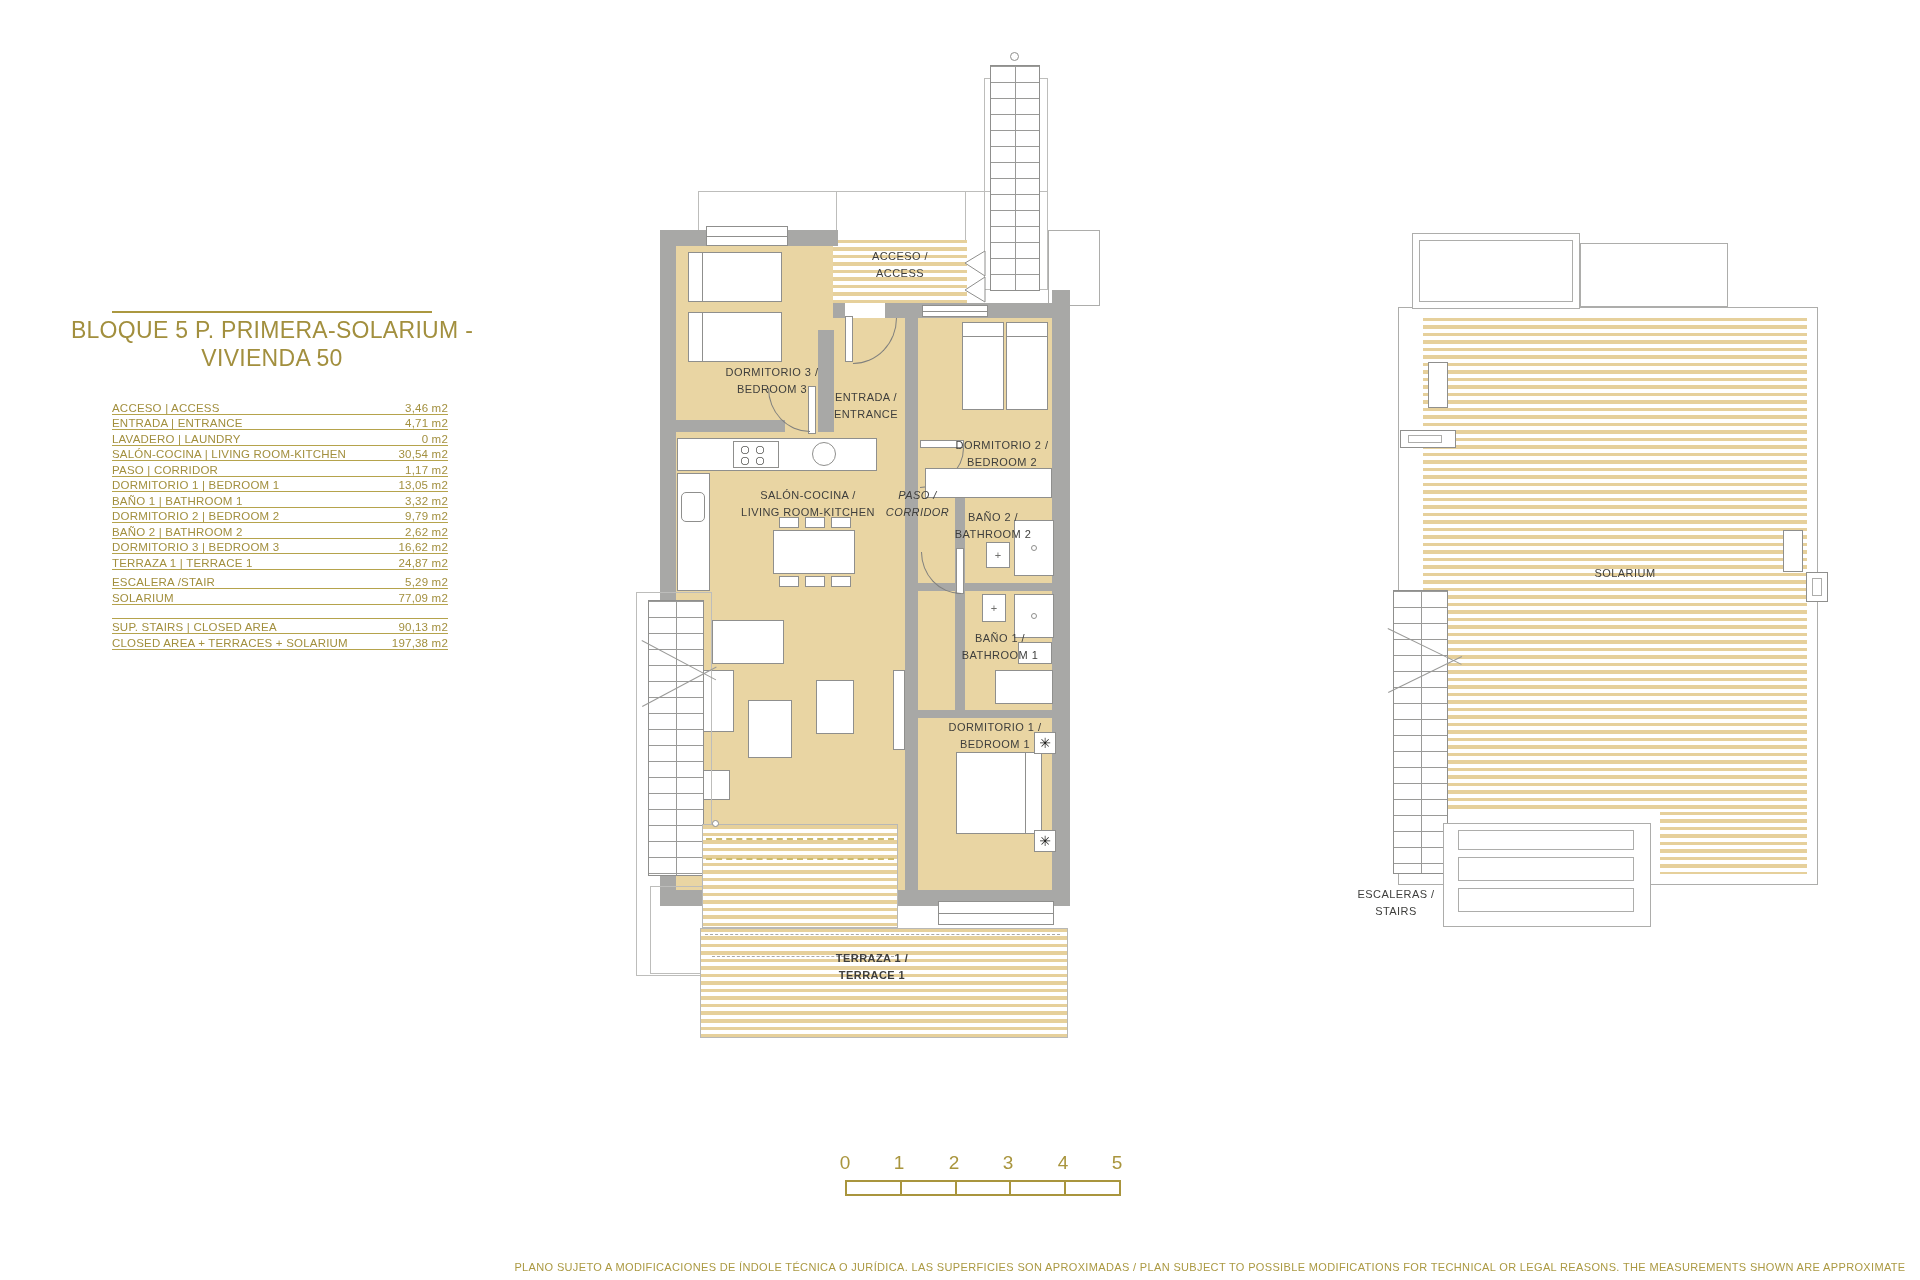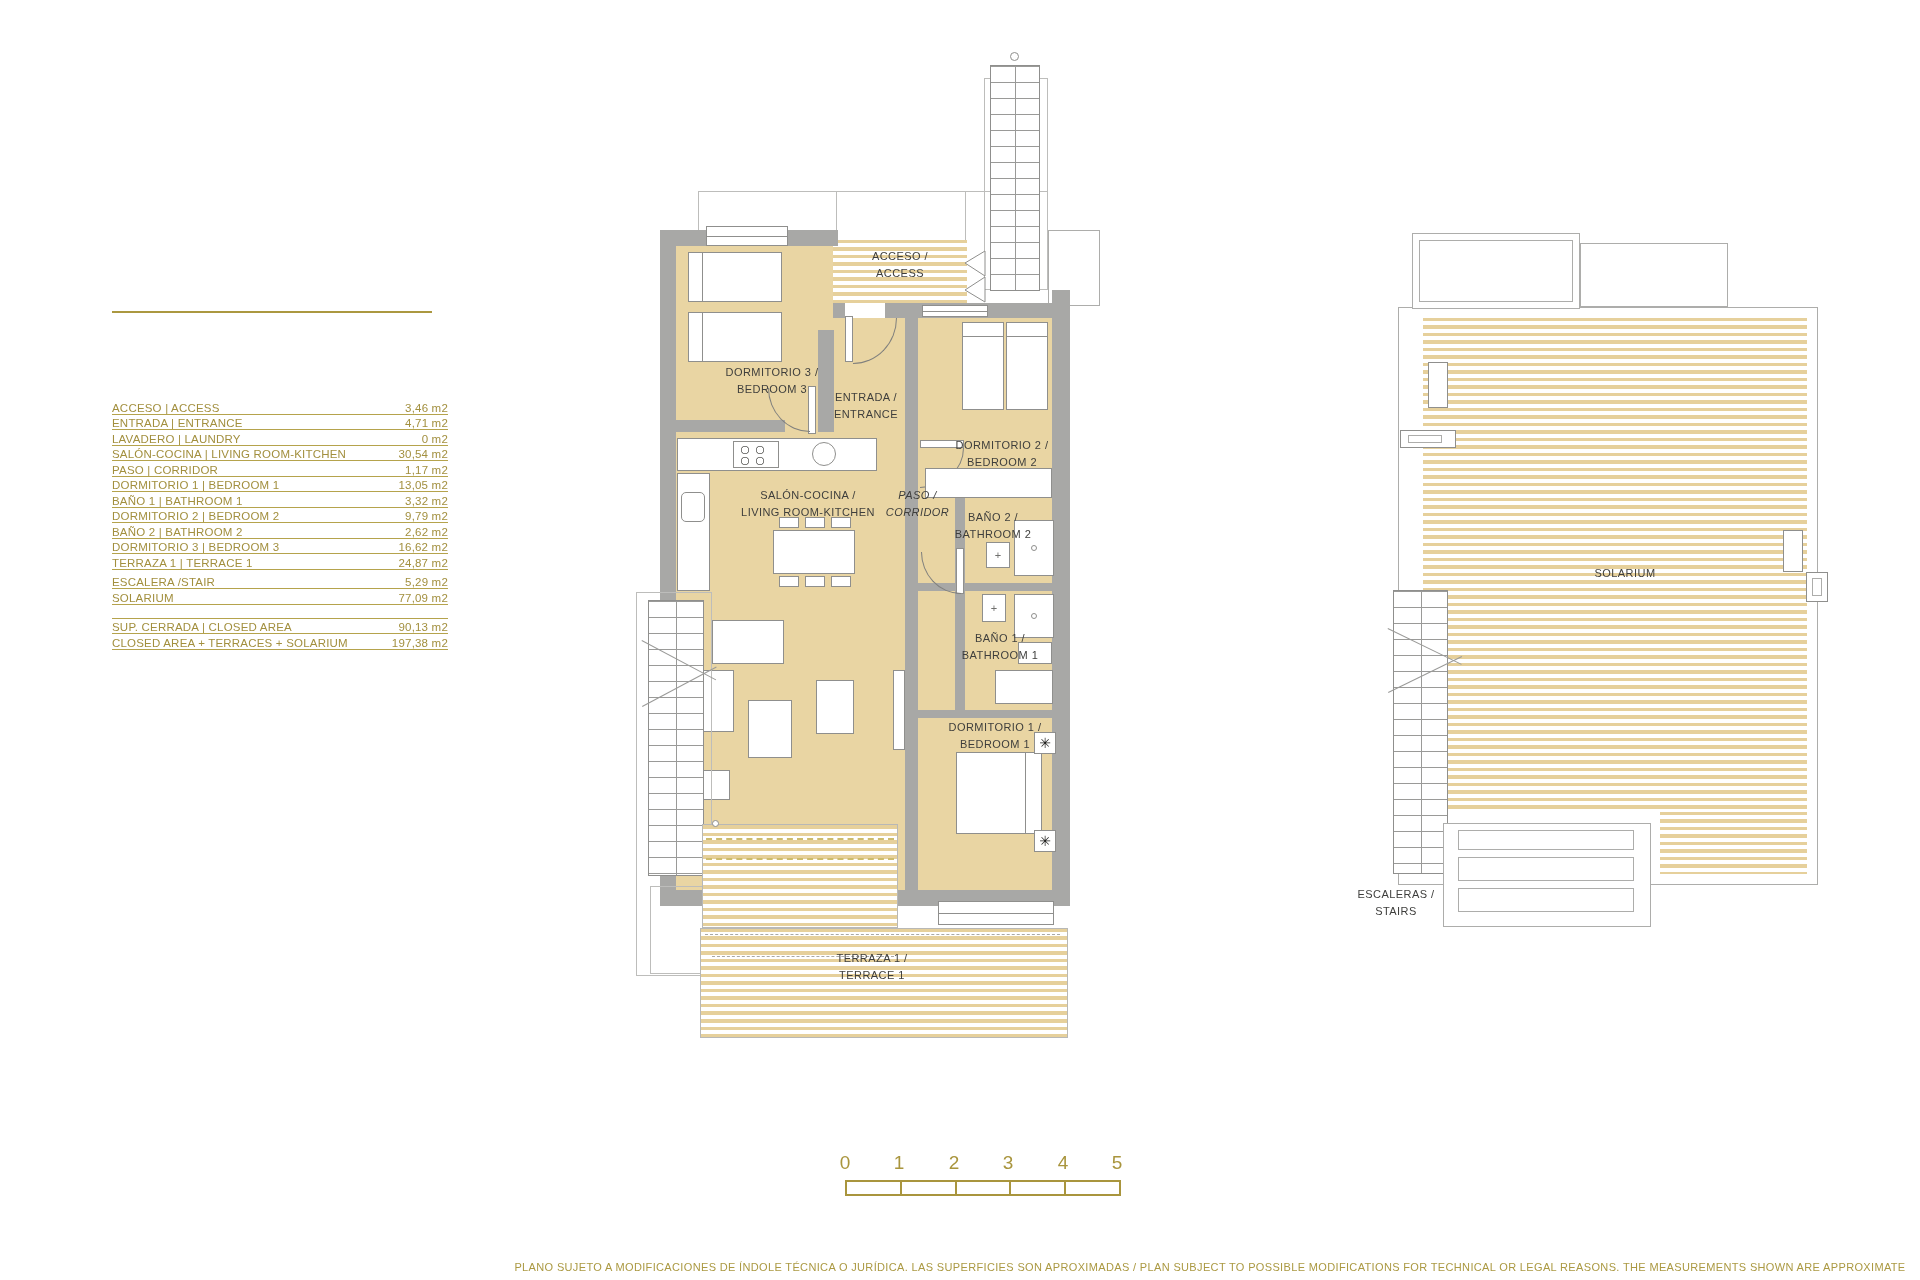--- a/index.html
+++ b/index.html
@@ -55,20 +55,21 @@
   .scell:last-child{border-right:none;}
   .disc{position:absolute;left:500px;top:1261px;width:1420px;text-align:center;font-size:11px;letter-spacing:.35px;color:#ab9942;}
 </style>
 </head>
 <body>
 
 <div id="canvas">
 
   <div class="goldrule"></div>
   <div class="titleblock">
+    <div class="t1">BLOQUE 5 P. PRIMERA-SOLARIUM - VIVIENDA 50</div>
   </div>
 
   <div class="tbl">
     <div class="trow">
         <span>ACCESO | ACCESS</span>
         <span>3,46 m2</span>
       </div>
     <div class="trow">
         <span>ENTRADA | ENTRANCE</span>
         <span>4,71 m2</span>
@@ -112,21 +113,21 @@
     <div class="trow gap">
         <span>ESCALERA /STAIR</span>
         <span>5,29 m2</span>
       </div>
     <div class="trow">
         <span>SOLARIUM</span>
         <span>77,09 m2</span>
       </div>
     <div class="spacerrow"></div>
     <div class="trow">
-        <span>SUP. CERRADA | CLOSED AREA</span>
+        <span>SUP. STAIRS | CLOSED AREA</span>
         <span>90,13 m2</span>
       </div>
     <div class="trow">
         <span>CLOSED AREA + TERRACES + SOLARIUM</span>
         <span>197,38 m2</span>
       </div>
   </div>
 
   <div class="tline" style="left:698px;top:191px;width:349px;height:1px;"></div>
   <div class="tline" style="left:836px;top:191px;width:1px;height:50px;"></div>
@@ -262,21 +263,21 @@
     <div>BATHROOM 2</div>
   </div>
   <div class="rlabel" style="left:930px;top:630px;width:140px;">
     <div>BAÑO 1 /</div>
     <div>BATHROOM 1</div>
   </div>
   <div class="rlabel" style="left:925px;top:719px;width:140px;">
     <div>DORMITORIO 1 /</div>
     <div>BEDROOM 1</div>
   </div>
-  <div class="rlabel" style="left:802px;top:950px;width:140px;">
+  <div class="rlabel" style="left:802px;top:950px;width:140px;font-weight:bold;">
     <div>TERRAZA 1 /</div>
     <div>TERRACE 1</div>
   </div>
 
   <div class="outline" style="left:1398px;top:307px;width:420px;height:578px;"></div>
   <div class="outline" style="left:1412px;top:233px;width:168px;height:76px;"></div>
   <div class="outline" style="left:1419px;top:240px;width:154px;height:62px;"></div>
   <div class="outline" style="left:1580px;top:243px;width:148px;height:64px;"></div>
   <div class="stripes" style="left:1423px;top:318px;width:384px;height:494px;"></div>
   <div class="stripes" style="left:1660px;top:812px;width:147px;height:62px;"></div>

